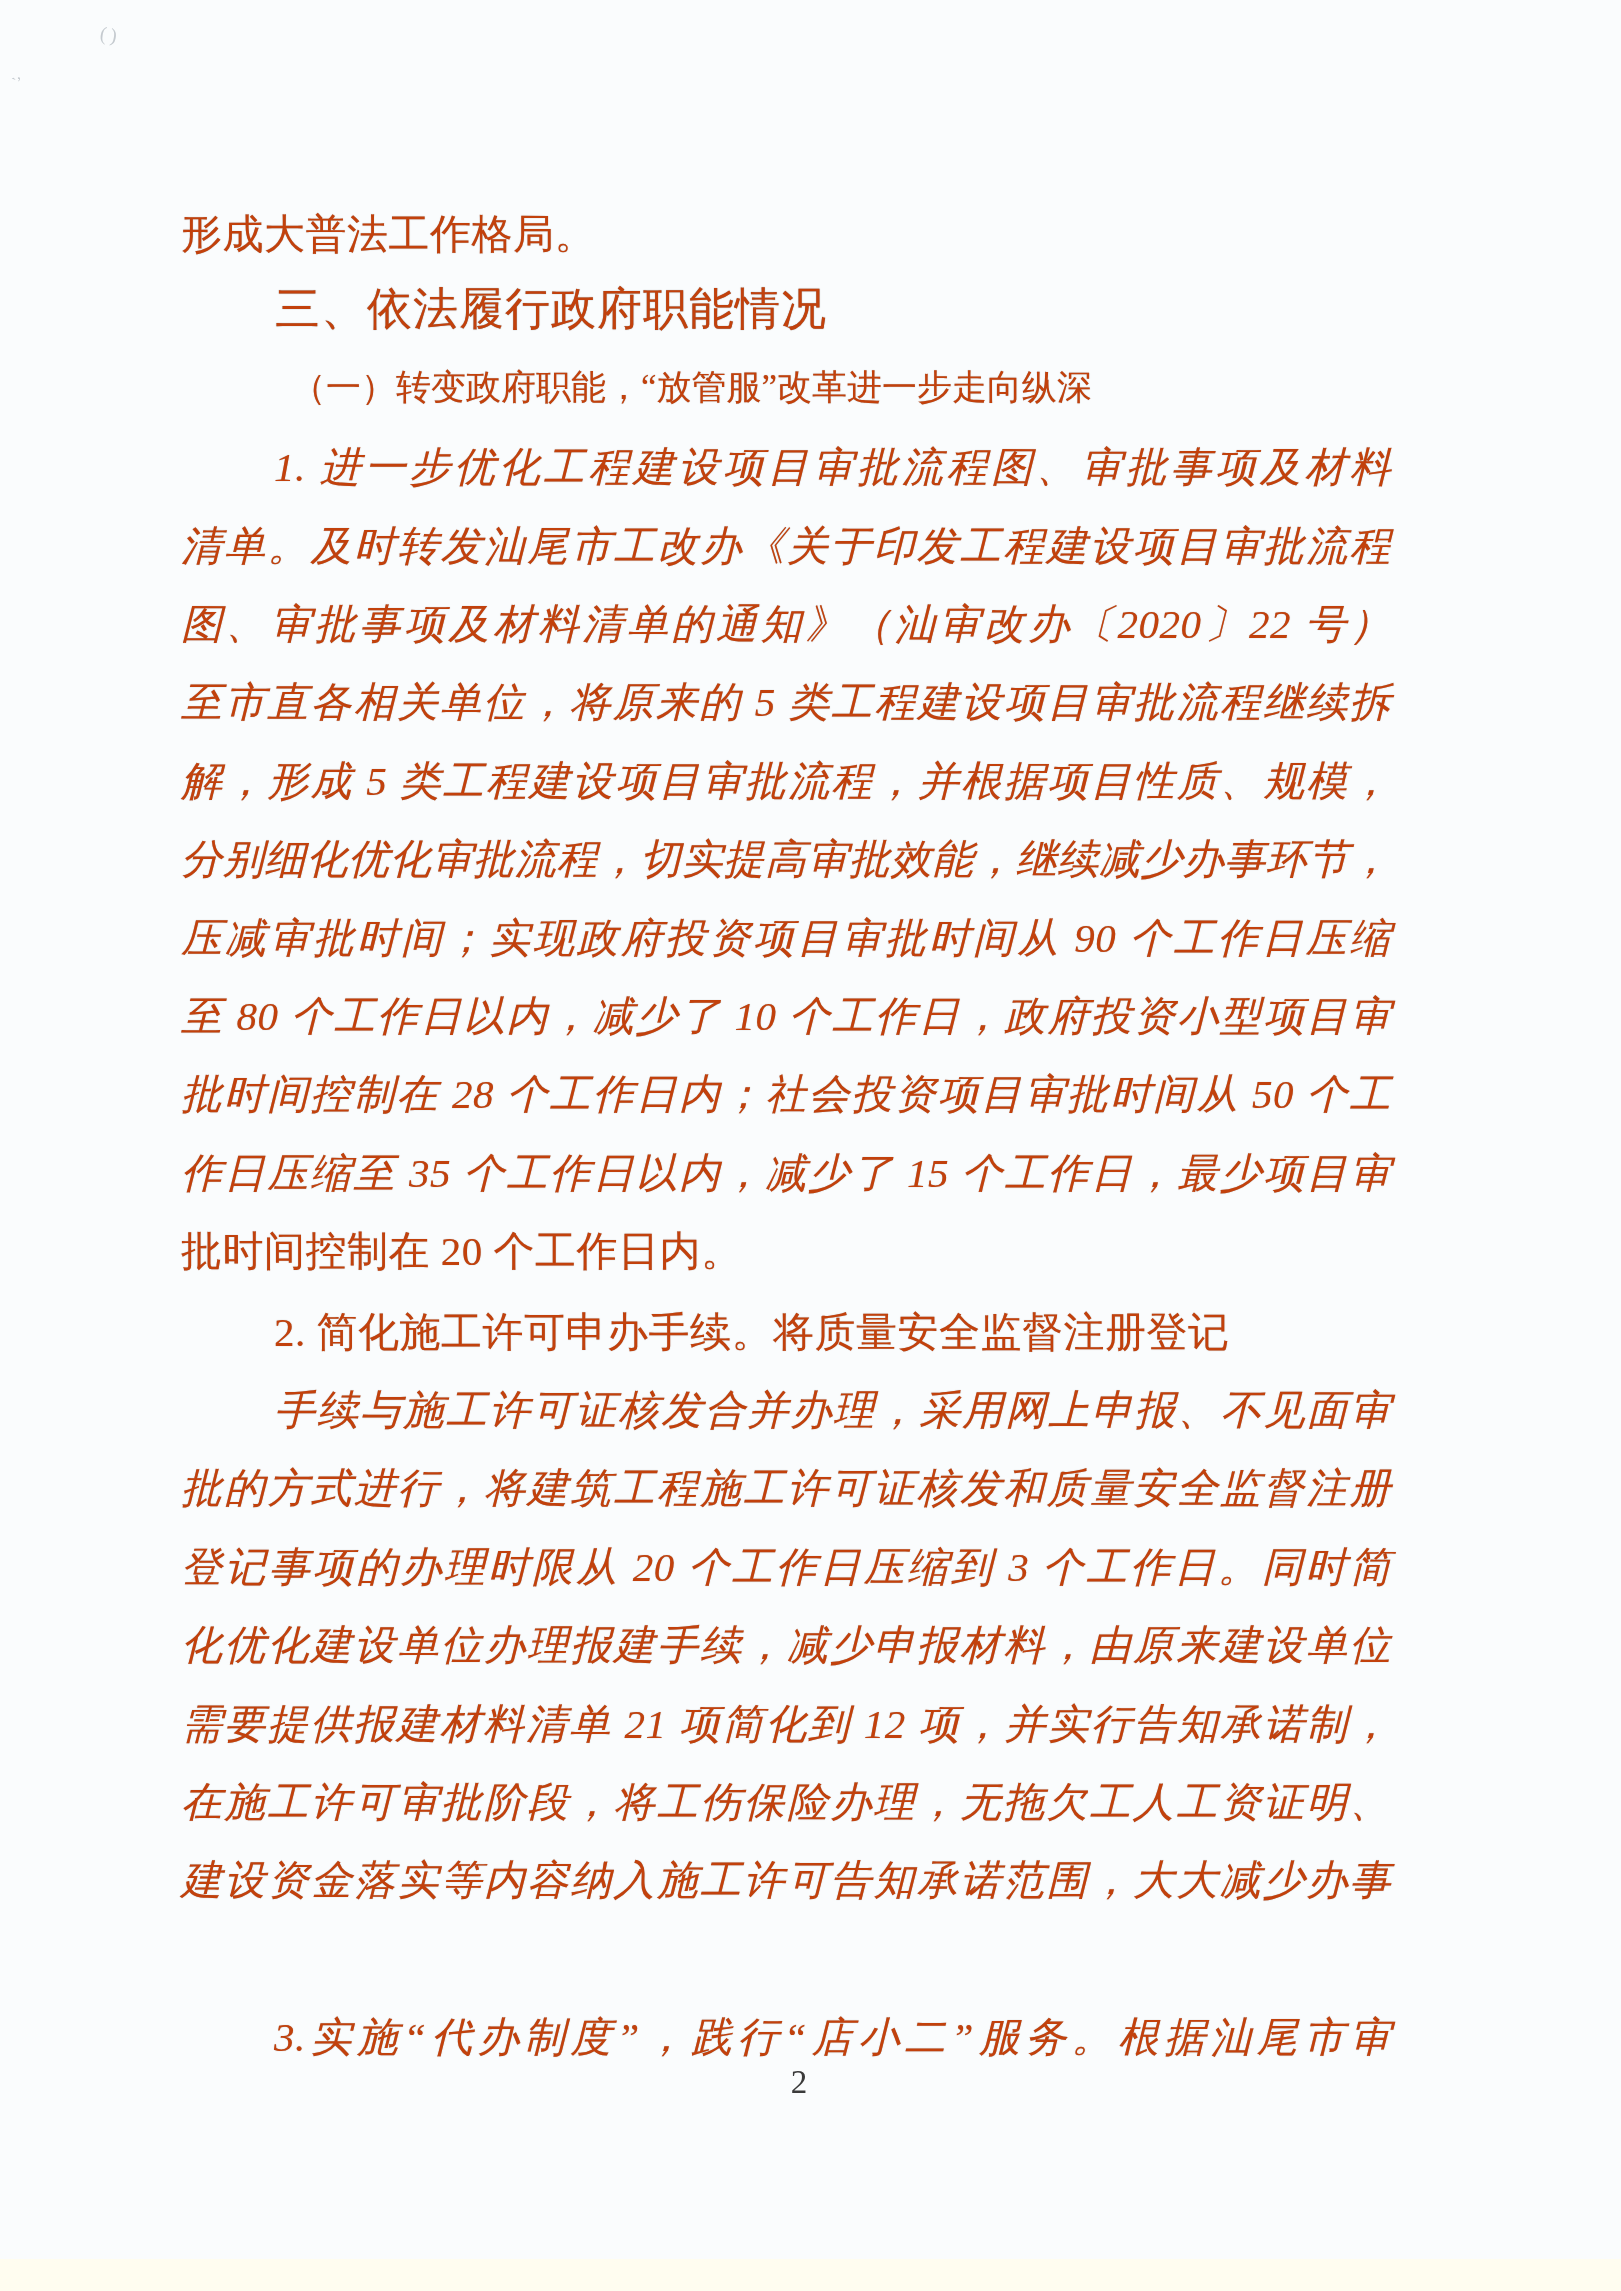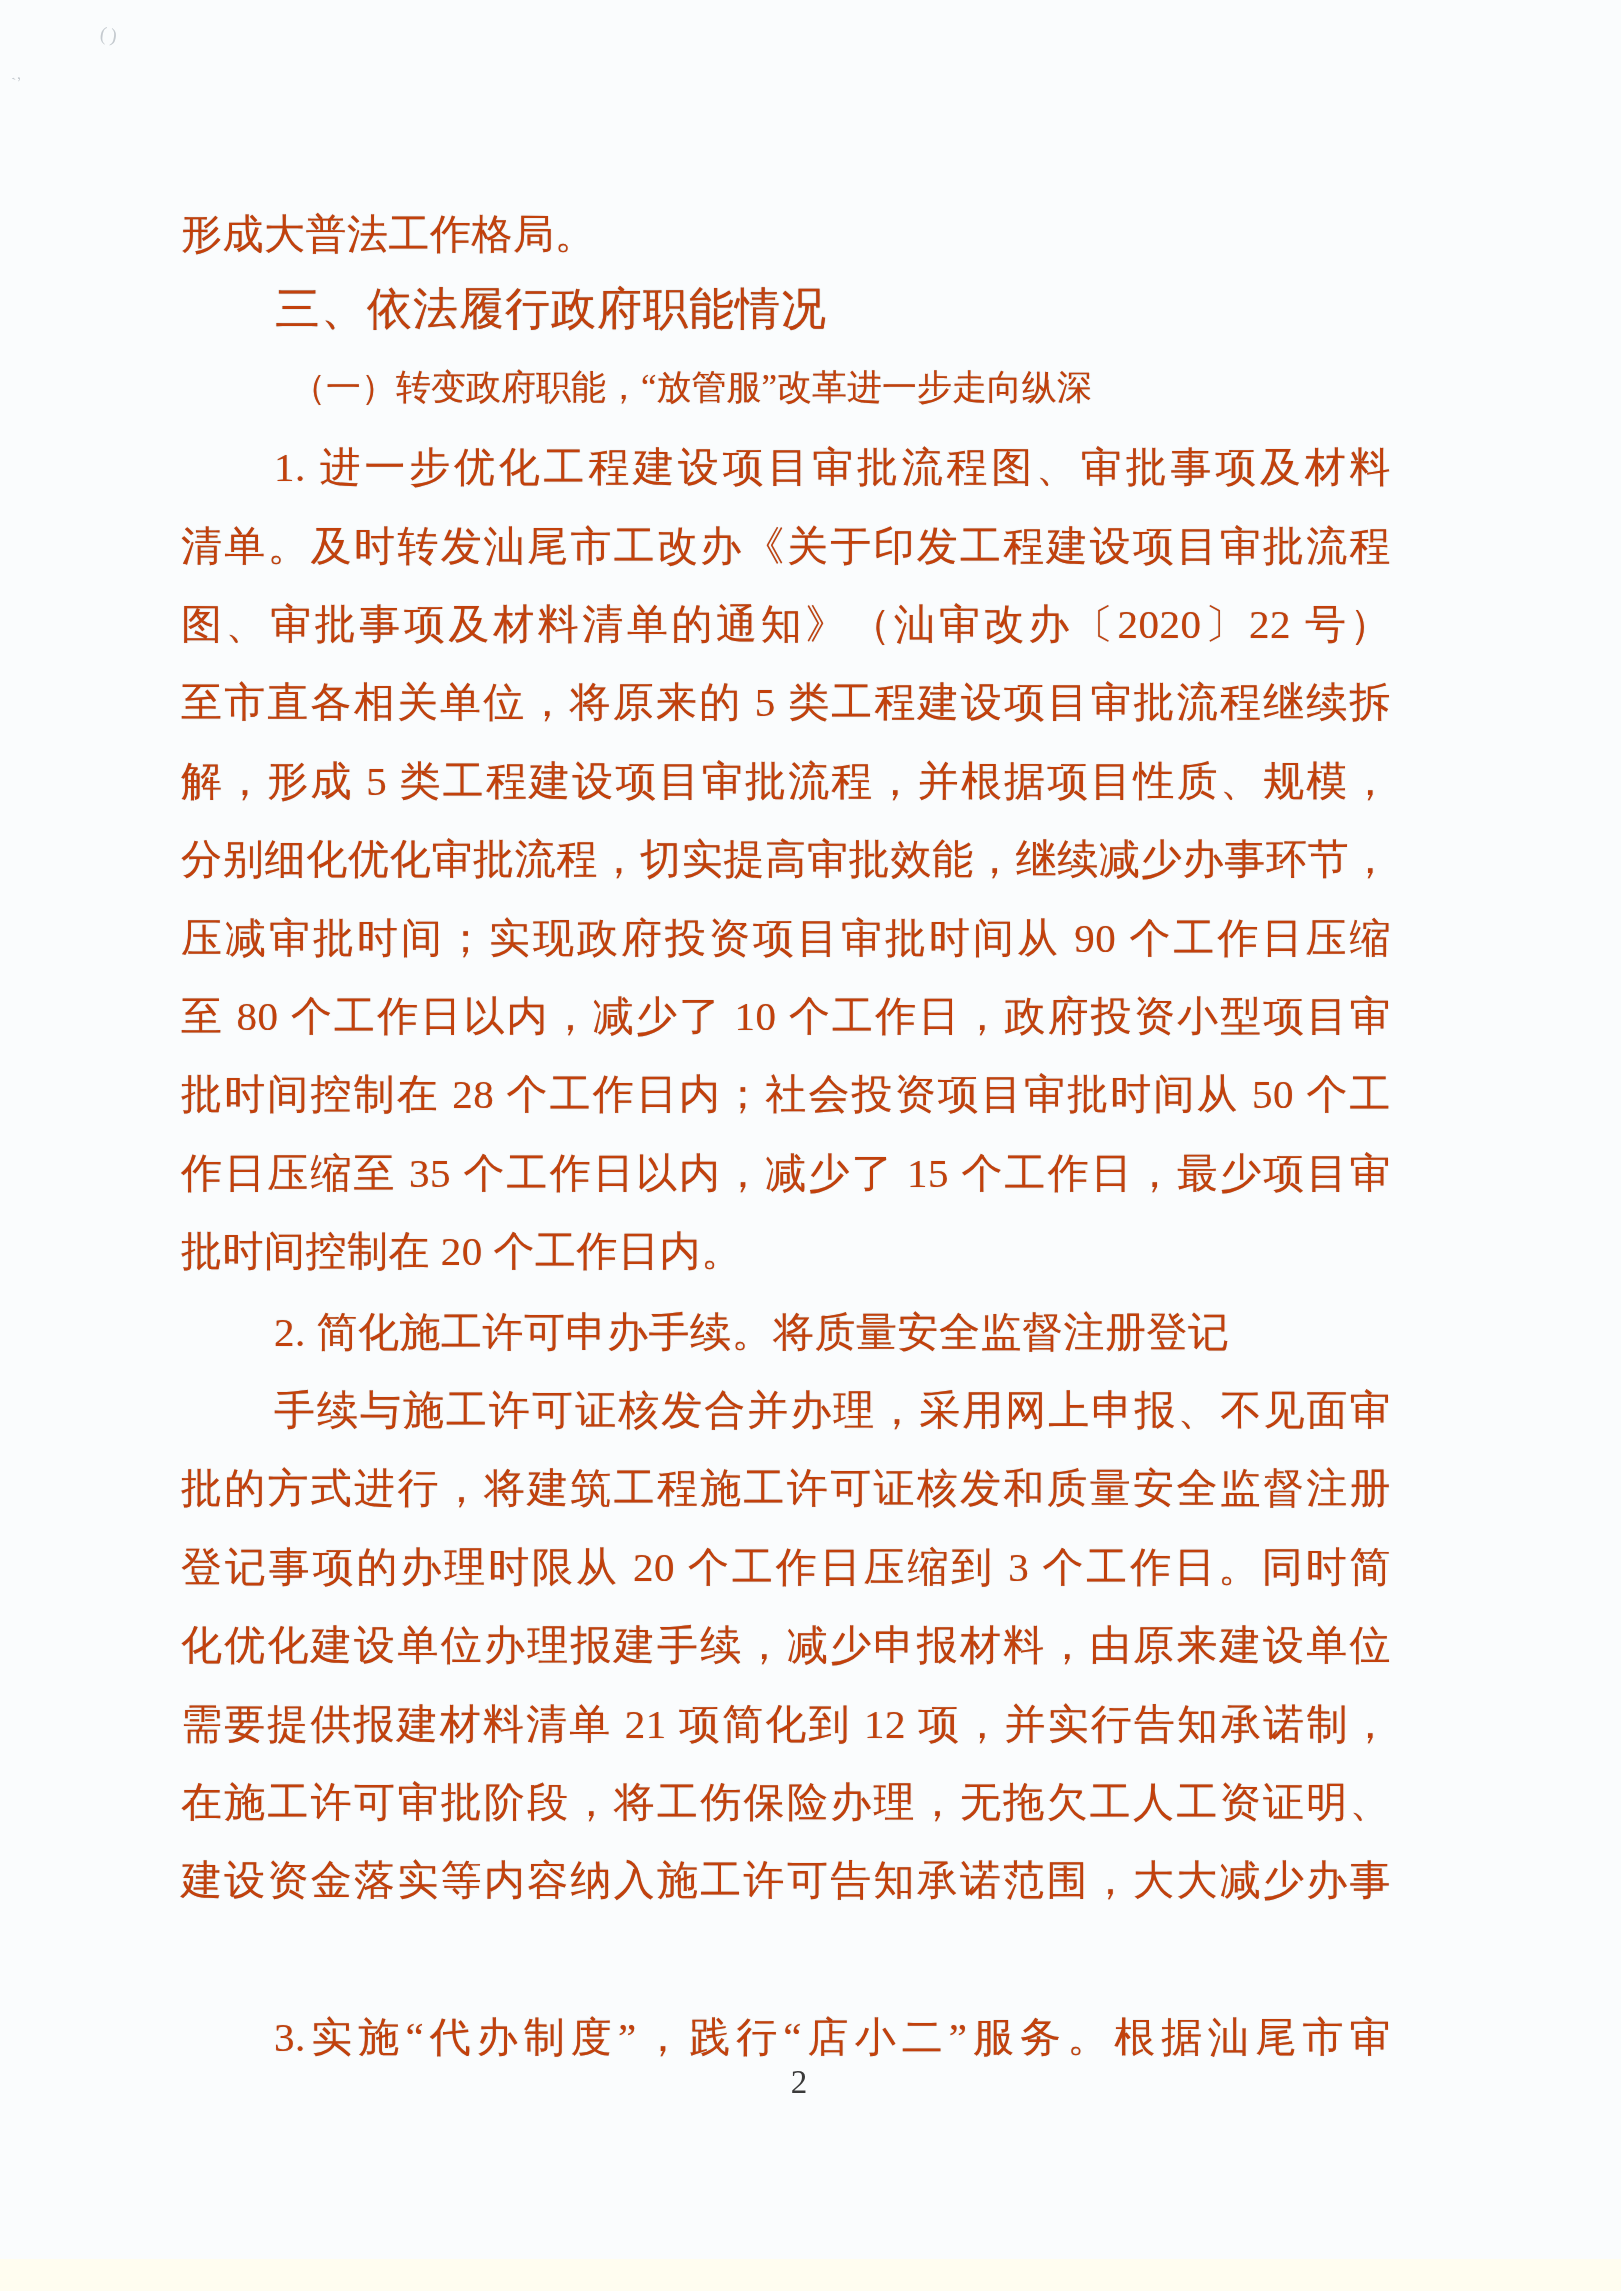--- a/index.html
+++ b/index.html
@@ -25,21 +25,21 @@
     left: 181px;
     width: 1210px;
     font-size: 41px;
     line-height: 57px;
     letter-spacing: 0.5px;
     color: #c2410c;
     text-shadow: 0 0 1px rgba(70,70,70,0.45);
     white-space: normal;
   }
   
-  .j { text-align: justify; text-align-last: justify; }
+  .j { text-align: justify; text-align-last: justify; font-style: italic; }
   
   .ind { padding-left: 93px; }
   
   .h1 {
     padding-left: 94px;
     font-family: "Liberation Sans", sans-serif;
     font-weight: 400;
     font-size: 45px;
     letter-spacing: 1px;
     text-shadow: 0 0 1px rgba(40,40,40,0.6);

